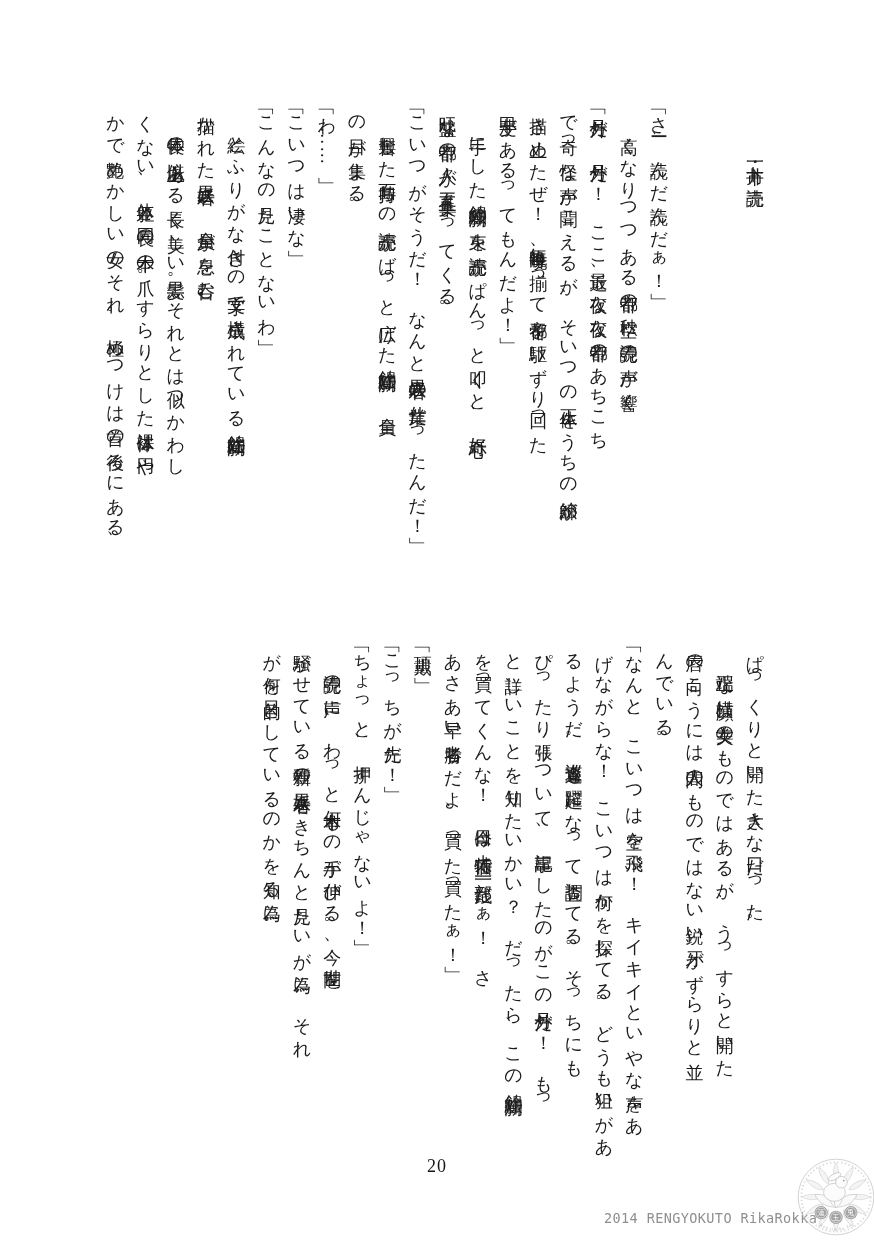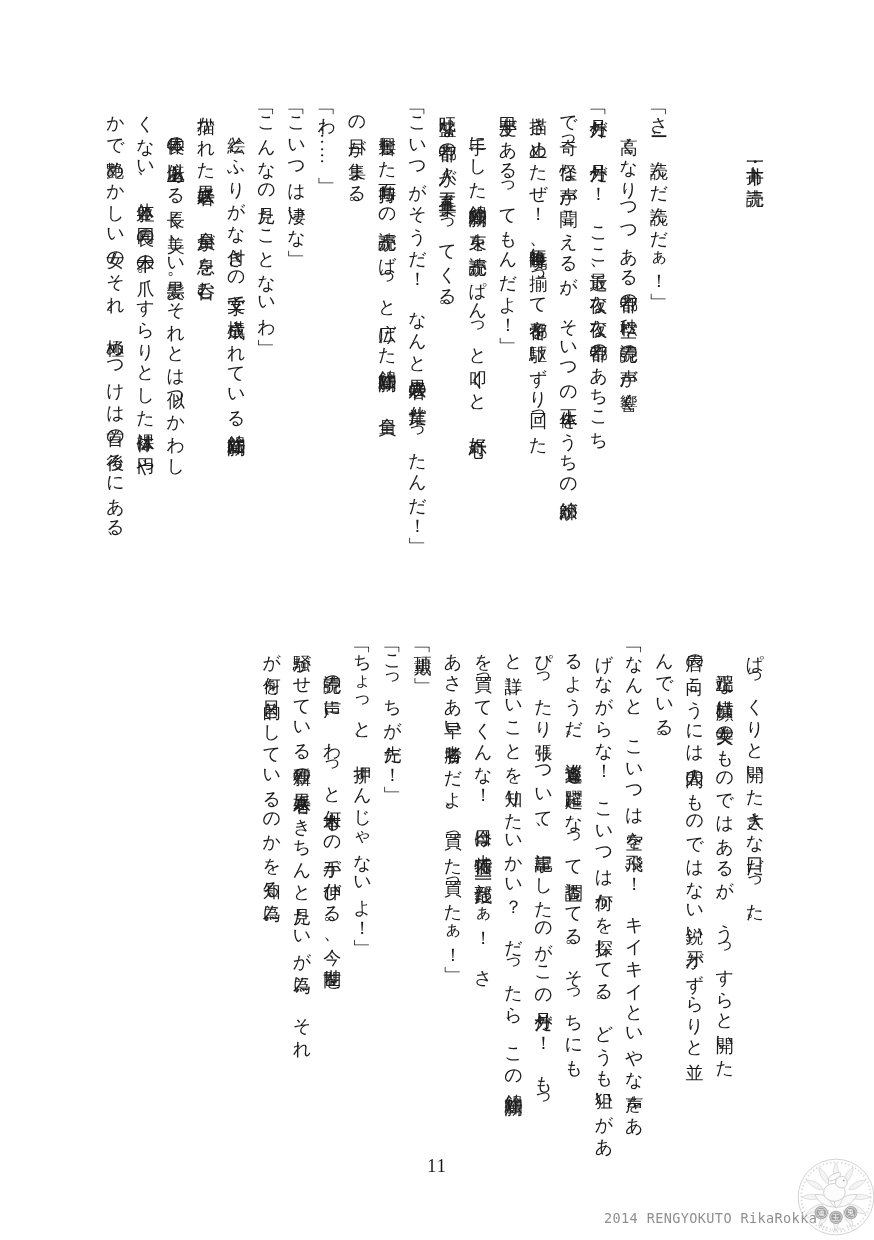--- a/index.html
+++ b/index.html
@@ -77,21 +77,21 @@
       <div class="tline">を買ってくんな！　今日は大特価で一部一銭だぁ！　さ</div>
       <div class="tline">あさあ早い者勝ちだよ、買った買ったぁ！」</div>
       <div class="tline">「頂戴！」</div>
       <div class="tline">「こっちが先だ！」</div>
       <div class="tline">「ちょっと、押すんじゃないよ！」</div>
       <div class="tline">　読売の声に、わっと何十本もの手が伸びる。今、世間を</div>
       <div class="tline">騒がせている新種の異妖者をきちんと見たいが為に。それ</div>
       <div class="tline">が何を目的としているのかを知る為に。</div>
     </div>
 
-  <div class="page-number">11</div>
+  <div class="page-number">20</div>
 
   <div class="copyright">2014 RENGYOKUTO RikaRokka</div>
 
   <svg class="stamp" viewBox="0 0 100 100">
     <defs>
       <path id="petal" d="M50,6 C54.5,15 54.5,25 50,31 C45.5,25 45.5,15 50,6 Z"></path>
       <path id="arcb" d="M 14,69 A 39,39 0 0 0 86,69" fill="none"></path>
     </defs>
 
     <g>

